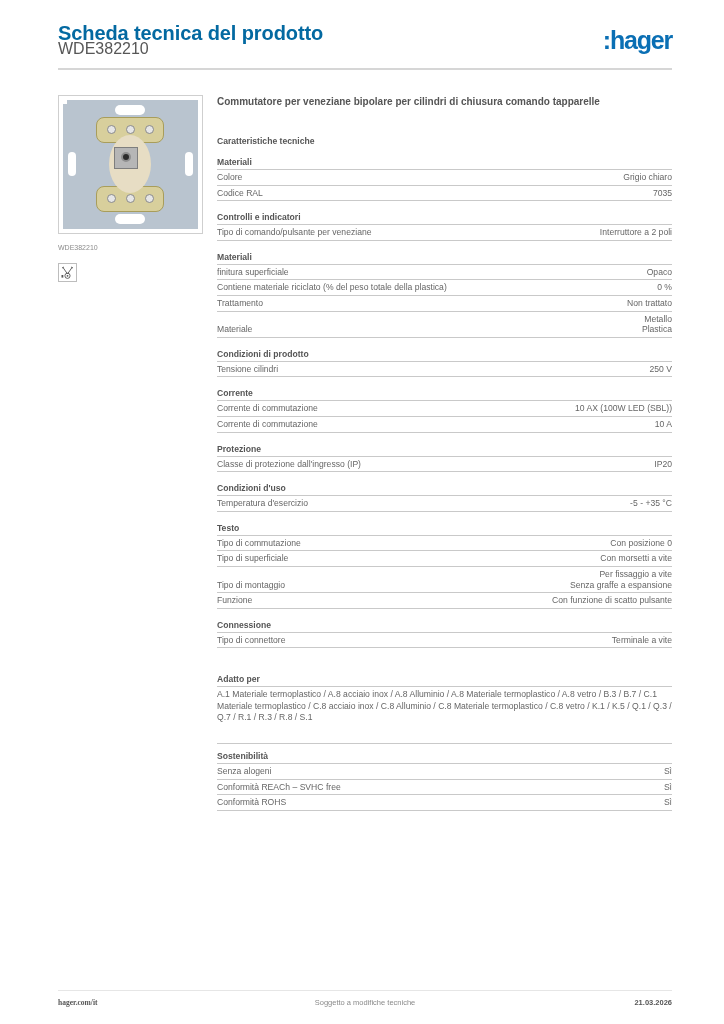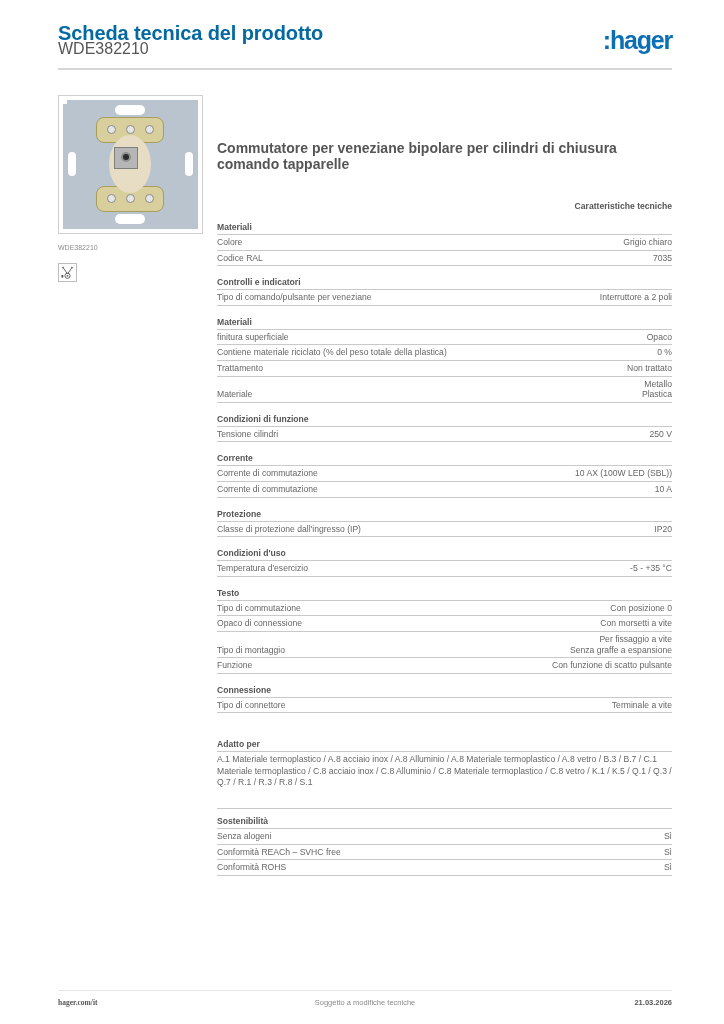--- a/index.html
+++ b/index.html
@@ -21,22 +21,22 @@
   .flange.top { top: 0; }
   .flange.bottom { bottom: 0; }
   .screw { position: absolute; width: 9px; height: 9px; border-radius: 50%; background: #e6e6e6; border: 1px solid #8a8a8a; top: 7px; }
   .drum { position: absolute; left: 13px; top: 18px; width: 42px; height: 58px; background: #e7ddc4; border-radius: 50%; }
   .block { position: absolute; left: 18px; top: 30px; width: 24px; height: 22px; background: #b6b6b6; border: 1px solid #7e7e7e; }
   .hole { position: absolute; left: 25px; top: 35px; width: 10px; height: 10px; border-radius: 50%; background: #2c2c2c; border: 2px solid #8f8f8f; }
   .image-caption { margin-top: 10px; font-size: 7px; color: #8c8c8c; }
   .symbol-box { margin-top: 12px; width: 19px; height: 19px; border: 1px solid #bdbdbd; display: flex; align-items: center; justify-content: center; }
 
   .main { position: absolute; left: 217px; top: 96px; width: 455px; }
-  .product-desc { font-size: 14px; font-weight: bold; color: #555; margin-top: 44px; }
-  .spec-title { margin-top: 29px; font-size: 8.6px; font-weight: bold; color: #555; text-align: right; }
+  .product-desc { font-size: 10px; font-weight: bold; color: #555; }
+  .spec-title { margin-top: 29px; font-size: 8.6px; font-weight: bold; color: #555; }
 
   .group { margin-top: 11px; }
   .group:first-of-type { margin-top: 18px; }
   .group-title { font-size: 8.6px; font-weight: bold; color: #555; padding-bottom: 2px; border-bottom: 1px solid #c9c9c9; }
   .row { display: flex; justify-content: space-between; align-items: flex-end; font-size: 8.6px; color: #666; padding: 2px 0 2px 0; border-bottom: 1px solid #c9c9c9; line-height: 10.6px; }
   .row .label { flex: 1; }
   .row .value { text-align: right; }
 
   .suitable { margin-top: 26px; }
   .suitable-text { font-size: 8.6px; color: #666; line-height: 11.3px; padding: 2px 0 20px 0; border-bottom: 1px solid #c9c9c9; }
@@ -135,21 +135,21 @@
         <span class="label">Trattamento</span>
         <span class="value">Non trattato</span>
       </div>
     <div class="row">
         <span class="label">Materiale</span>
         <span class="value"><span>Metallo</span><br><span>Plastica</span></span>
       </div>
   </div>
 
   <div class="group">
-    <div class="group-title">Condizioni di funzione</div>
+    <div class="group-title">Condizioni di prodotto</div>
     <div class="row">
         <span class="label">Tensione cilindri</span>
         <span class="value">250 V</span>
       </div>
   </div>
 
   <div class="group">
     <div class="group-title">Corrente</div>
     <div class="row">
         <span class="label">Corrente di commutazione</span>
@@ -177,21 +177,21 @@
       </div>
   </div>
 
   <div class="group">
     <div class="group-title">Testo</div>
     <div class="row">
         <span class="label">Tipo di commutazione</span>
         <span class="value">Con posizione 0</span>
       </div>
     <div class="row">
-        <span class="label">Opaco di connessione</span>
+        <span class="label">Tipo di superficiale</span>
         <span class="value">Con morsetti a vite</span>
       </div>
     <div class="row">
         <span class="label">Tipo di montaggio</span>
         <span class="value"><span>Per fissaggio a vite</span><br><span>Senza graffe a espansione</span></span>
       </div>
     <div class="row">
         <span class="label">Funzione</span>
         <span class="value">Con funzione di scatto pulsante</span>
       </div>

